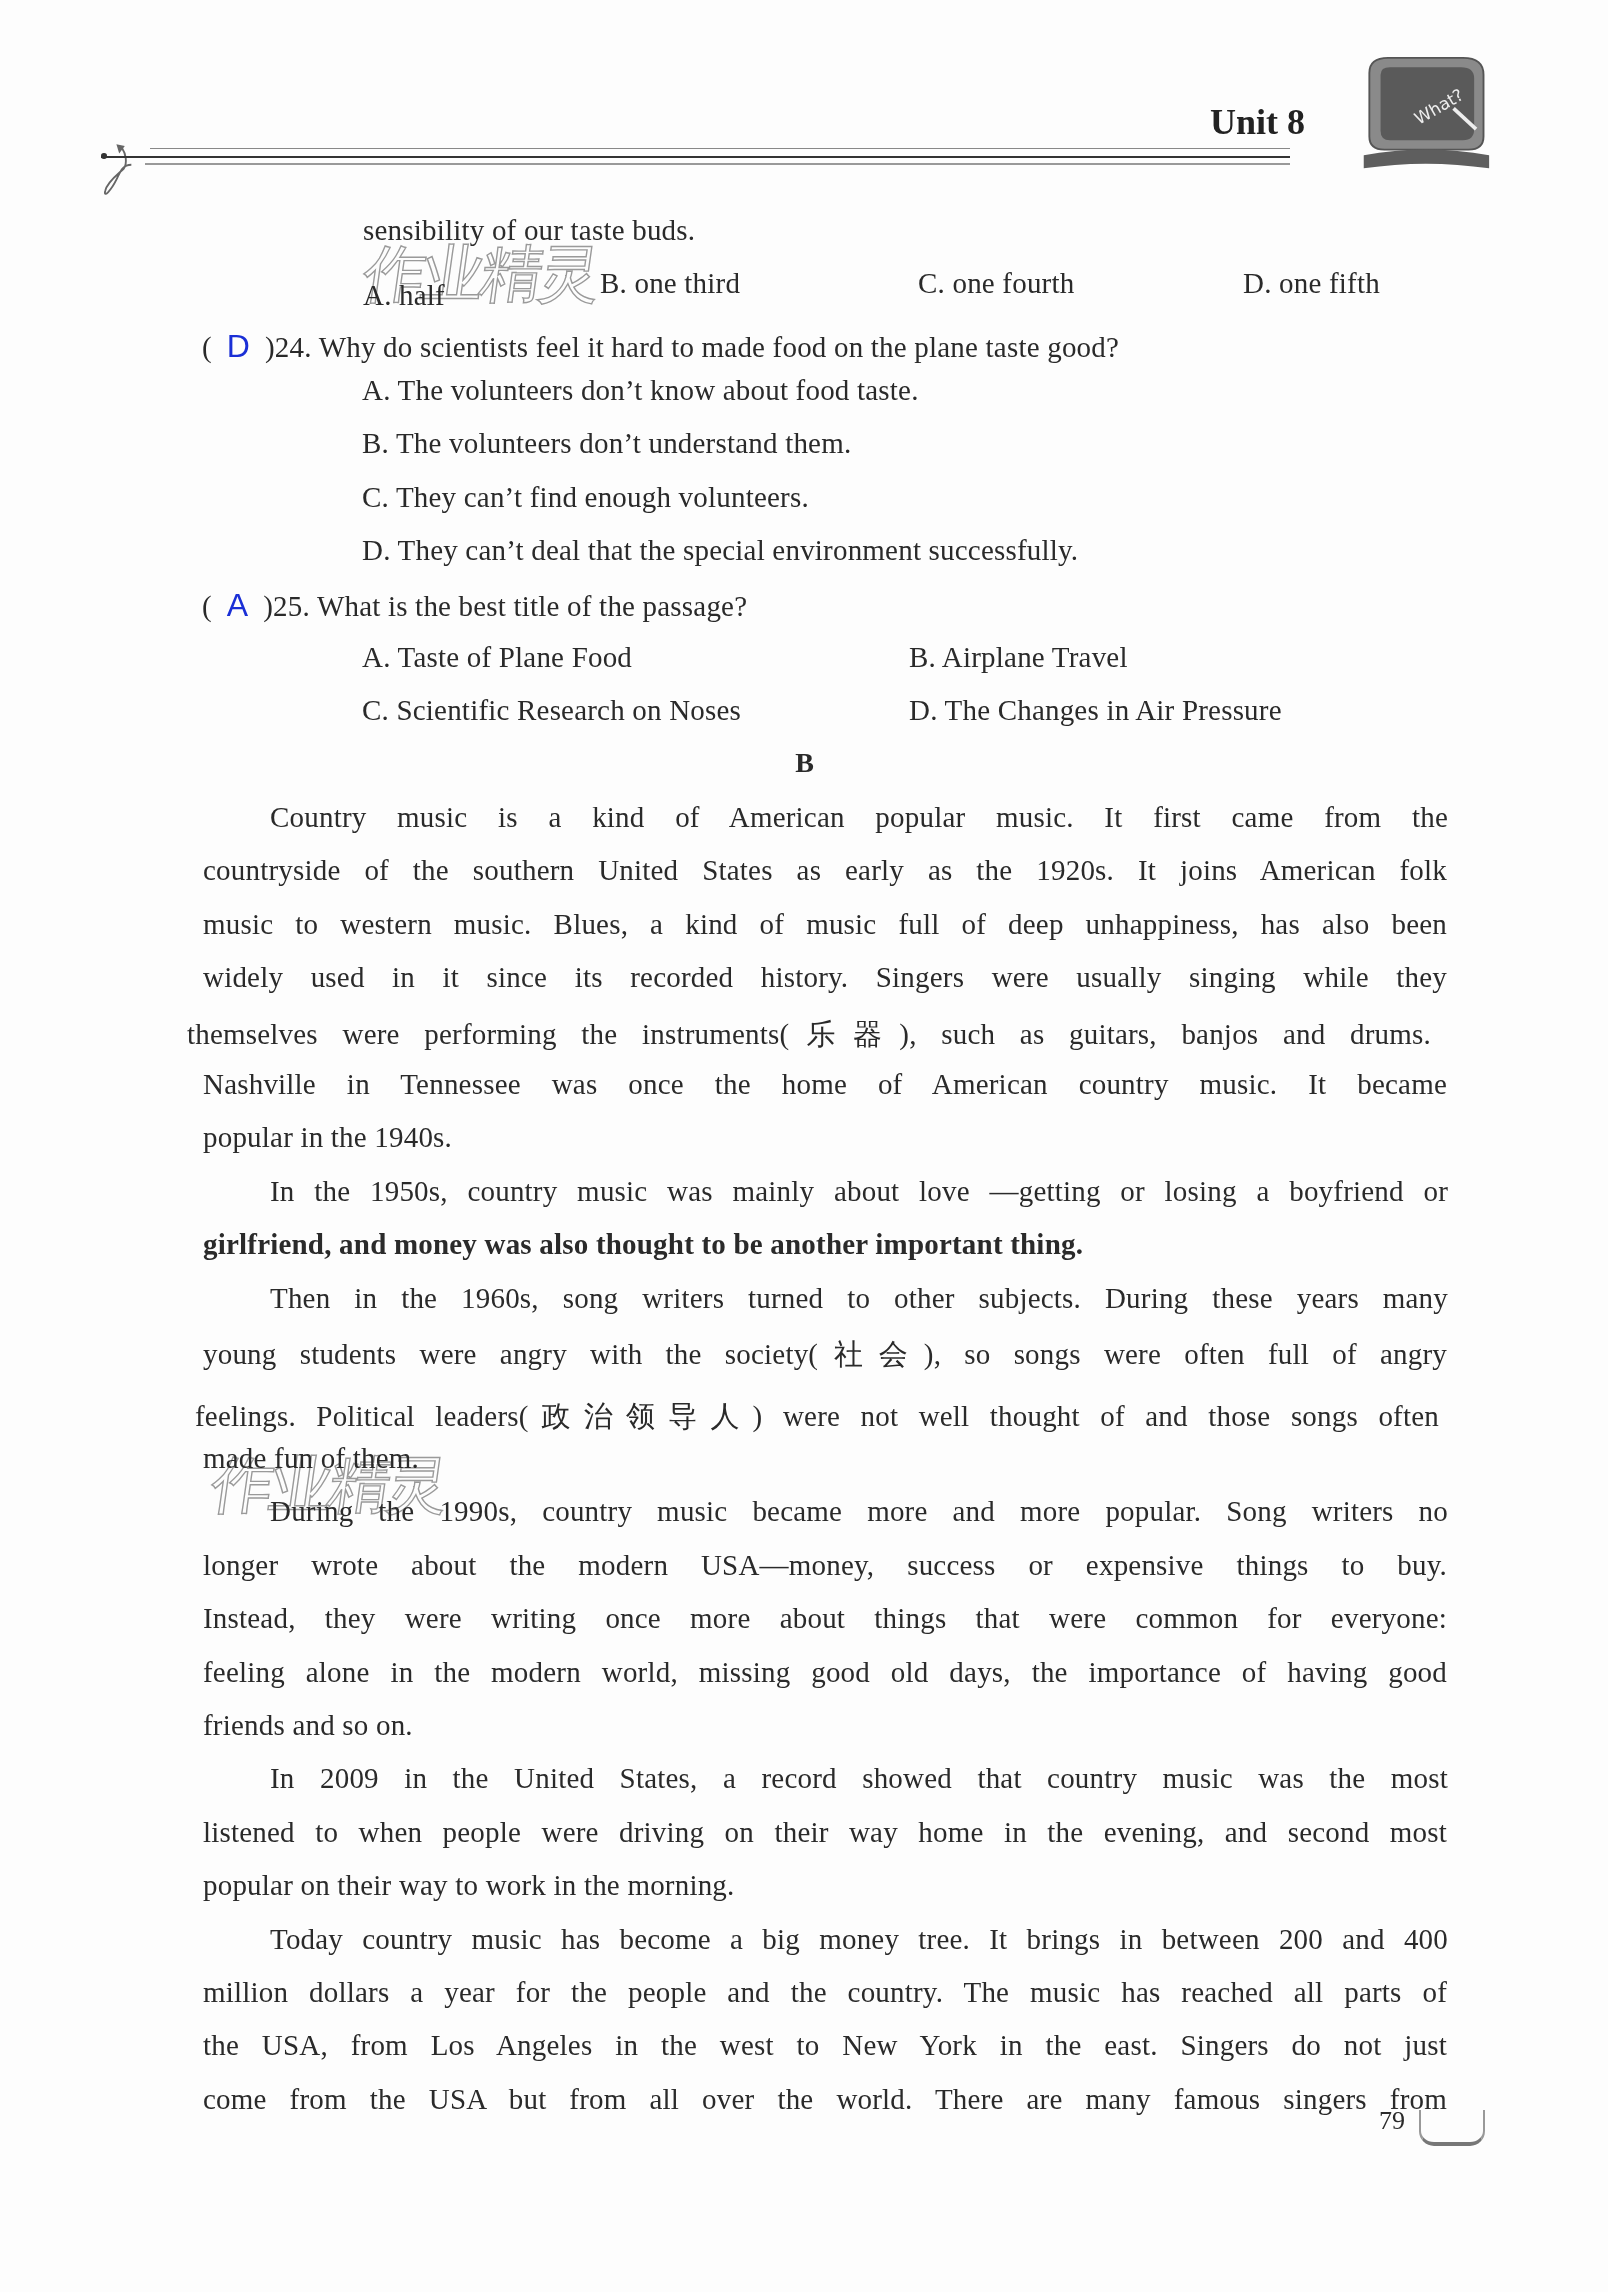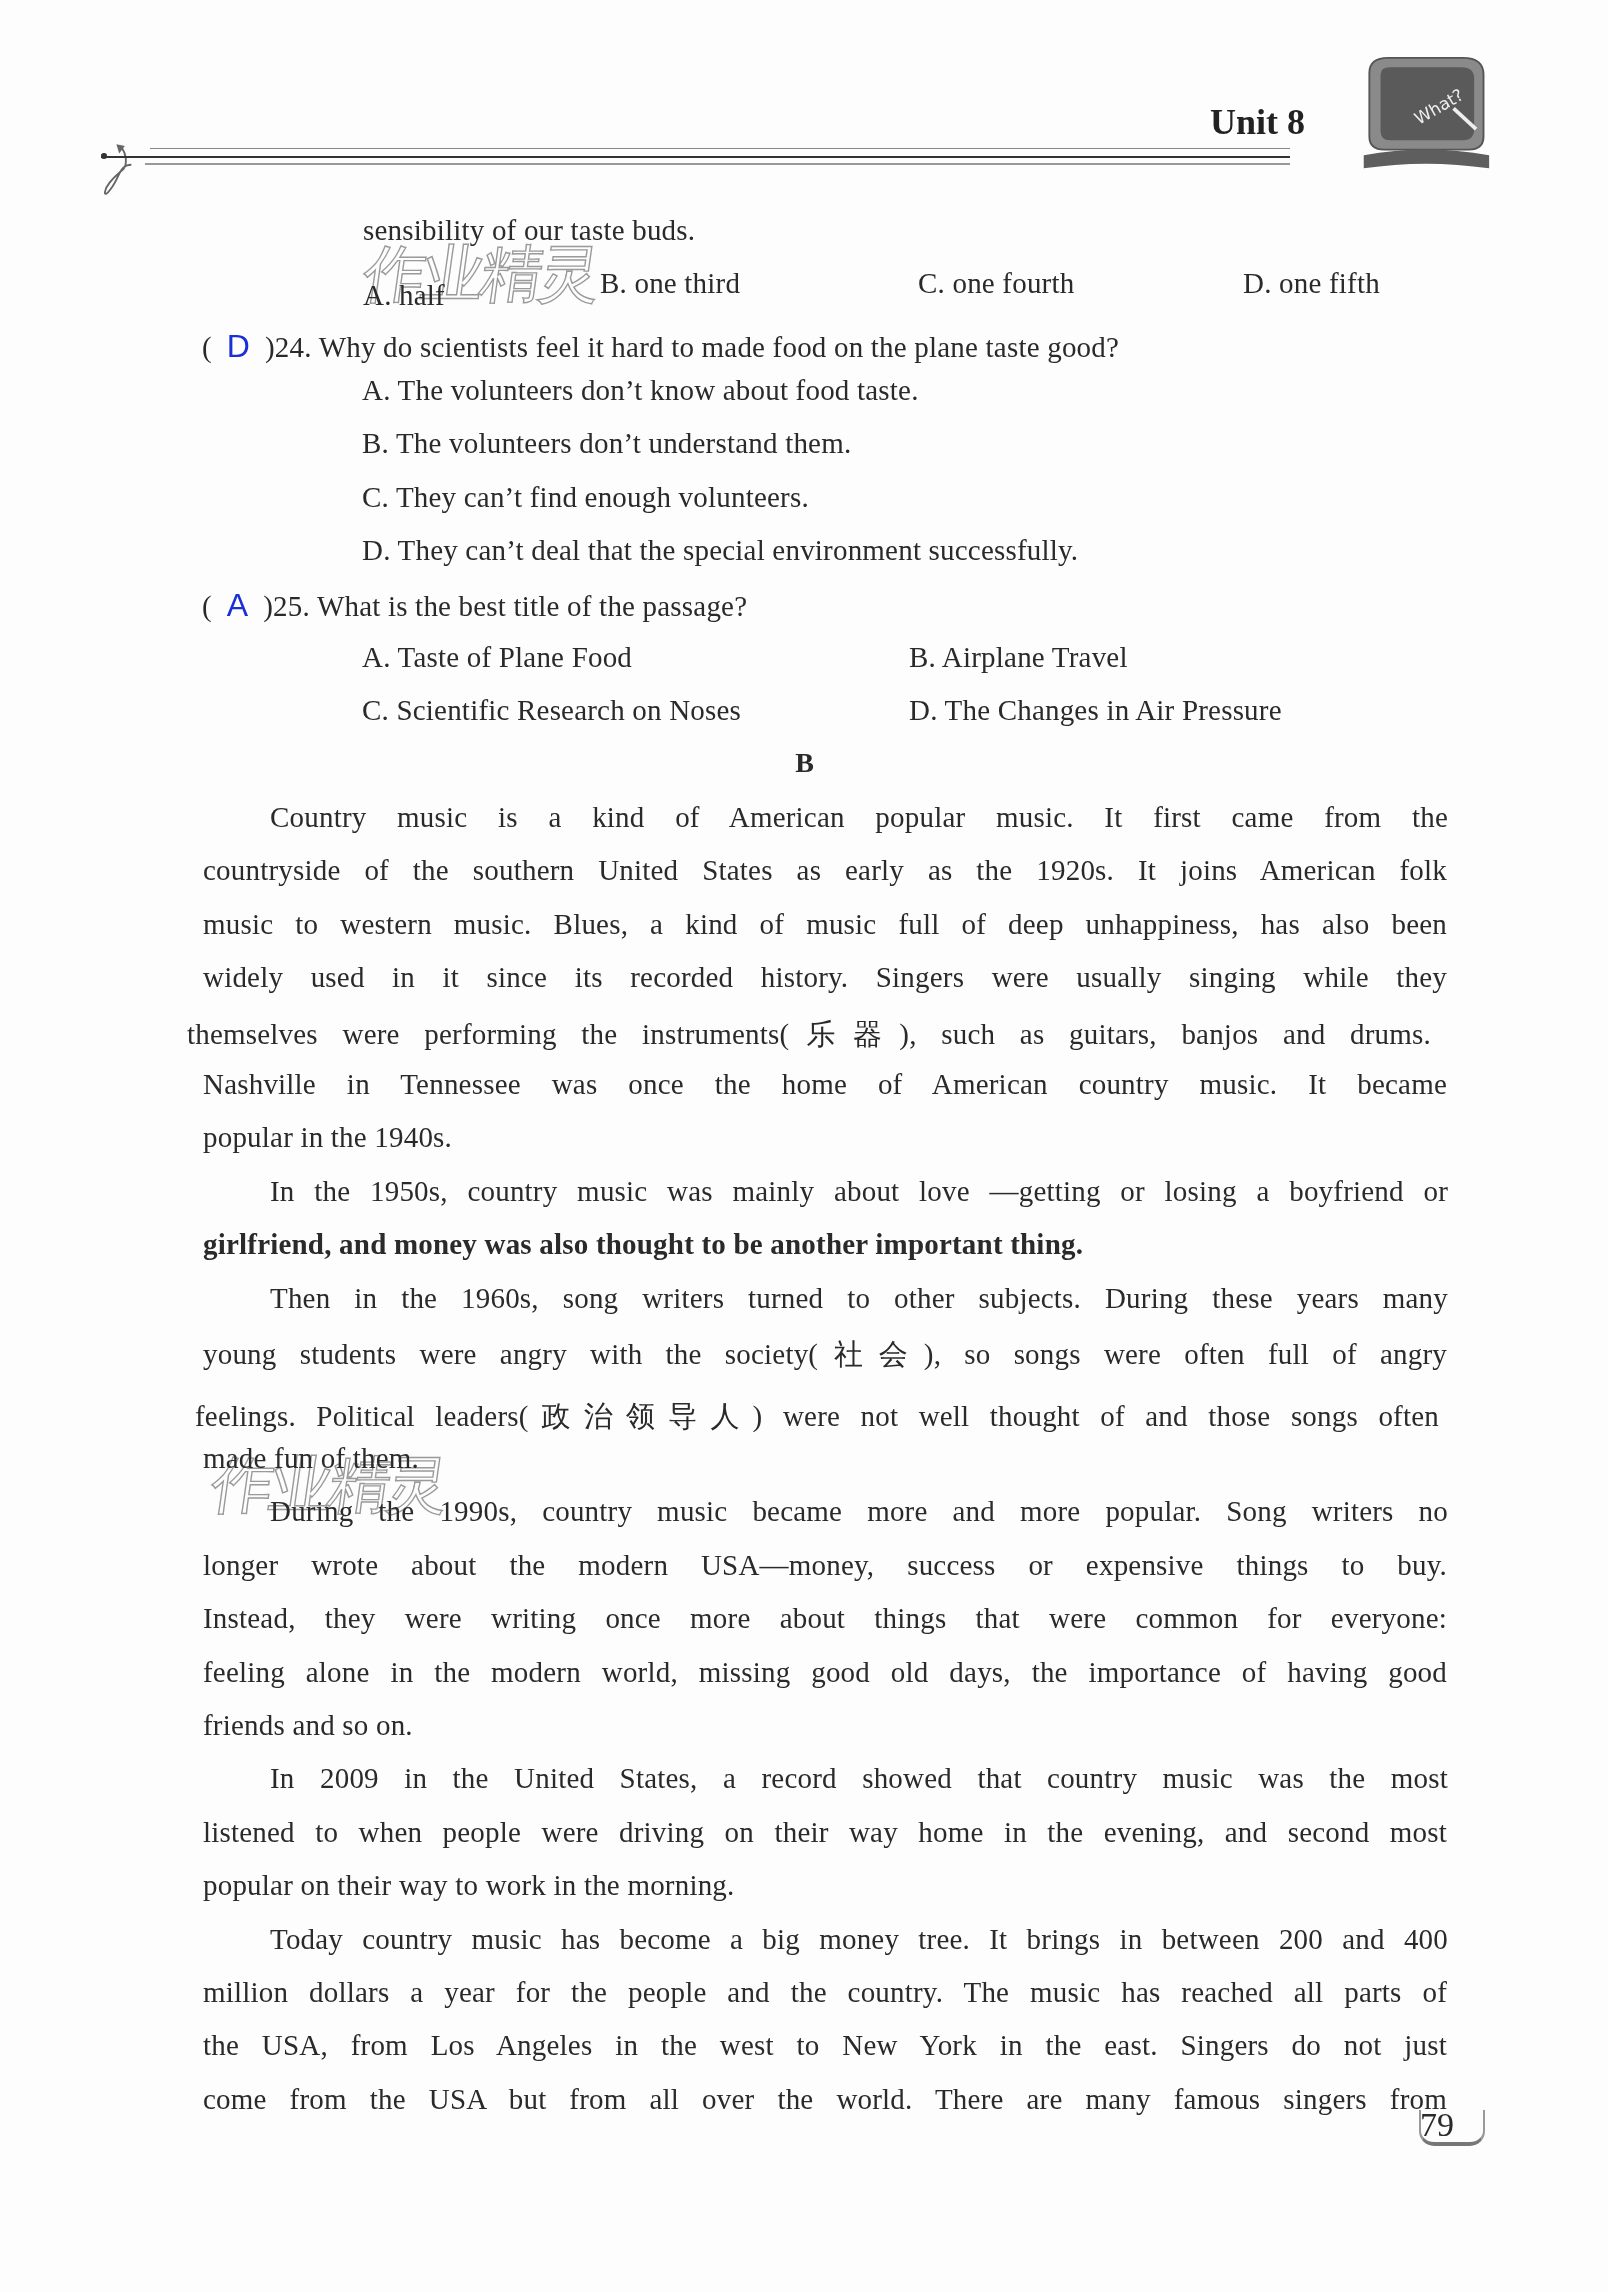--- a/index.html
+++ b/index.html
@@ -17,21 +17,21 @@
   .rule.r2 { left: 101px; right: 244px; top: 156px; border-top: 2.8px solid #333; }
   .rule.r3 { left: 145px; right: 244px; top: 163px; border-top: 2.8px solid #999; }
   .dot { position: absolute; left: 101px; top: 153px; width: 5.6px; height: 5.6px; background:#333; border-radius: 50%; }
   .curl { position: absolute; left: 94px; top: 131px; }
   .tv { position: absolute; left: 1360px; top: 54px; }
   .content { position: absolute; left: 0; top: 0; width: 1609px; }
   .line { position: absolute; font-size: 29px; white-space: nowrap; letter-spacing: 0.2px; }
   .just { text-align: justify; text-align-last: justify; }
   .ans { color: #1a2fd6; font-family: "Liberation Sans", sans-serif; font-size: 32px; }
   .center-b { position: absolute; left: 0; width: 1609px; text-align: center; top: 747px; font-size: 28px; font-weight: bold; }
-  .page-num { position: absolute; left: 1420px; top: 2106px; width: 56px; height: 34px; text-align: left; font-size: 34px; }
+  .page-num { position: absolute; left: 1349px; top: 2106px; width: 56px; height: 34px; text-align: right; font-size: 26px; }
   .page-num-cup { position: absolute; left: 1419px; top: 2110px; width: 62px; height: 32px; border-bottom: 4.7px solid #777; border-left: 2.8px solid #999; border-right: 2.8px solid #999; border-radius: 0 0 15px 15px; }
   .watermark { position: absolute; font-size: 62px; color: transparent; -webkit-text-stroke: 1.4px #9a9a9a; font-family: "DejaVu Sans", sans-serif; transform: skewX(-8deg); letter-spacing: -3.7px; }
 </style>
 </head>
 <body>
 
 <div class="header">
   <svg class="curl" width="56" height="75" viewBox="0 0 60 80">
     <path d="M40 36 C 30 36, 28 44, 24 52 C 18 64, 10 72, 12 64 C 14 54, 26 46, 32 40 C 36 34, 34 24, 30 18" fill="none" stroke="#666" stroke-width="2"></path>
     <path d="M24 14 L 33 16 L 27 24 Z" fill="#666"></path>

